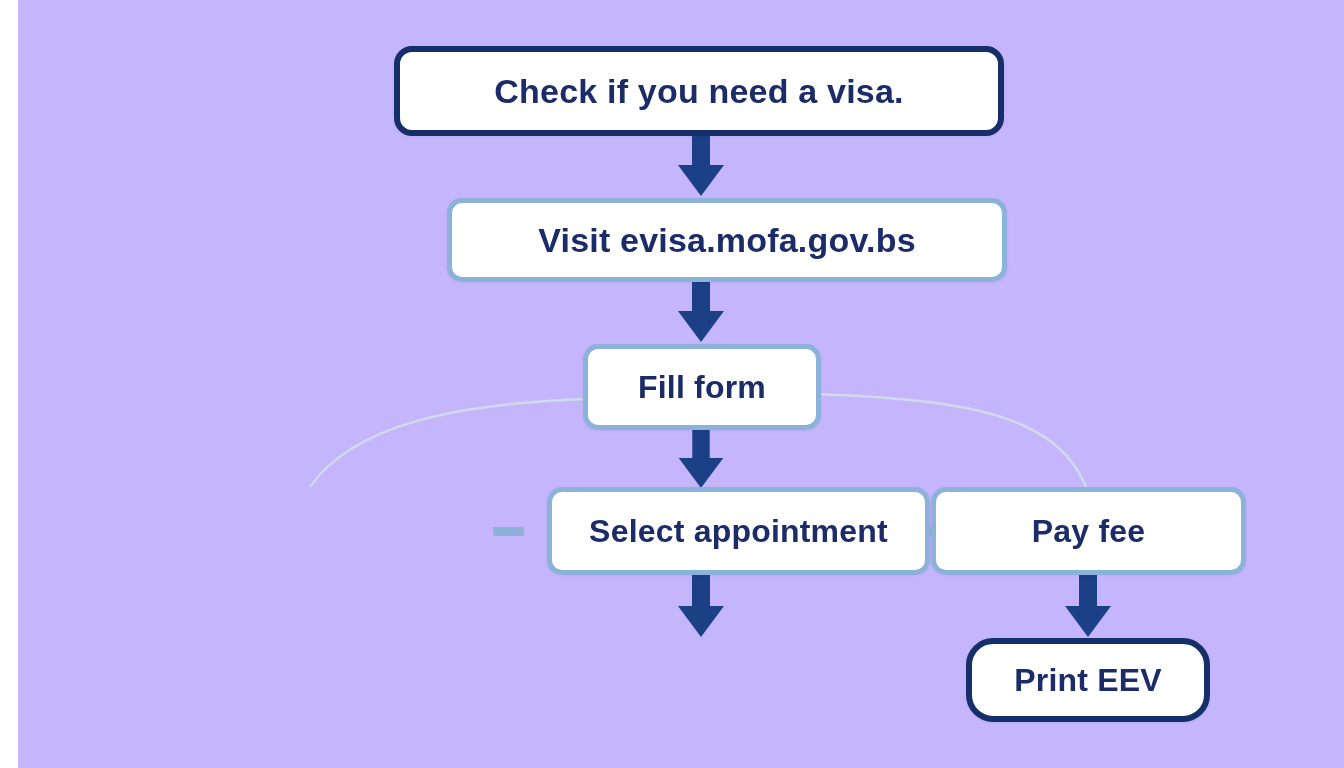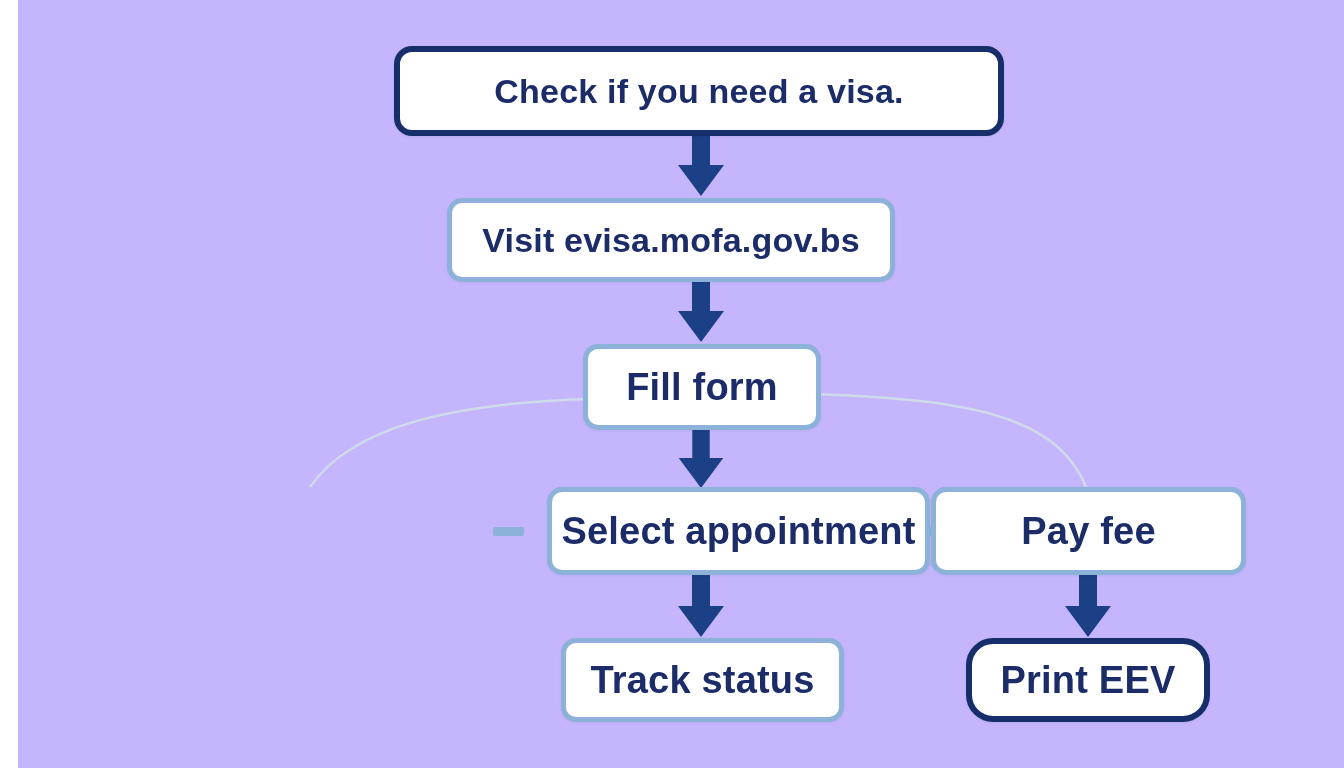--- a/index.html
+++ b/index.html
@@ -31,21 +31,21 @@
     justify-content: center;
     box-sizing: border-box;
     border-radius: 18px;
     box-shadow: 0 1px 3px rgba(20, 40, 90, 0.06);
   }
   .node.dark   { border: 6px solid #162f6a; }
   .node.light  { border: 5px solid #8db2d9; border-radius: 15px; }
   .node .label {
     font-weight: 700;
     color: #1b2c68;
-    font-size: 38px;
+    font-size: 32px;
     letter-spacing: 0.2px;
     white-space: nowrap;
   }
   .node.big .label { font-size: 34px; }
   .arrow {
     position: absolute;
     z-index: 2;
   }
   .connector {
     position: absolute;
@@ -62,40 +62,37 @@
 
   <svg class="curves" width="1344" height="768" viewBox="0 0 1344 768">
     <path d="M 572 399 C 440 403 336 424 292 487" fill="none" stroke="#cfdbe8" stroke-width="2.5"></path>
     <path d="M 798 394 C 948 400 1038 414 1068 487" fill="none" stroke="#cfdbe8" stroke-width="2.5"></path>
   </svg>
 
   <div class="node dark big" style="left:376px; top:46px;  width:610px; height:90px;">
     <span class="label">Check if you need a visa.</span>
   </div>
 
-  <div class="node light big" style="left:429px; top:198px; width:448px; height:84px;">
+  <div class="node light big" style="left:429px; top:198px; width:560px; height:84px;">
     <span class="label">Visit evisa.mofa.gov.bs</span>
   </div>
 
   <div class="node light" style="left:565px; top:344px; width:238px; height:86px;">
     <span class="label">Fill form</span>
   </div>
 
 
   <div class="node light" style="left:529px; top:487px; width:383px; height:88px;">
     <span class="label">Select appointment</span>
   </div>
 
   <div class="node light" style="left:913px; top:487px; width:315px; height:88px;">
     <span class="label">Pay fee</span>
   </div>
 
-  <div class="node light" style="left:543px; top:638px; width:283px; height:84px;">
-    <span class="label">Track status</span>
-  </div>
 
   <div class="node dark" style="left:948px; top:638px; width:244px; height:84px;border-radius:27px;">
     <span class="label">Print EEV</span>
   </div>
 
   <svg class="arrow" style="left:659px; top:133px;" width="48" height="64" viewBox="0 0 48 64">
     <polygon points="15,0 33,0 33,32 47,32 24,63 1,32 15,32" fill="#1b4086"></polygon>
   </svg>
 
   <svg class="arrow" style="left:659px; top:279px;" width="48" height="64" viewBox="0 0 48 64">

